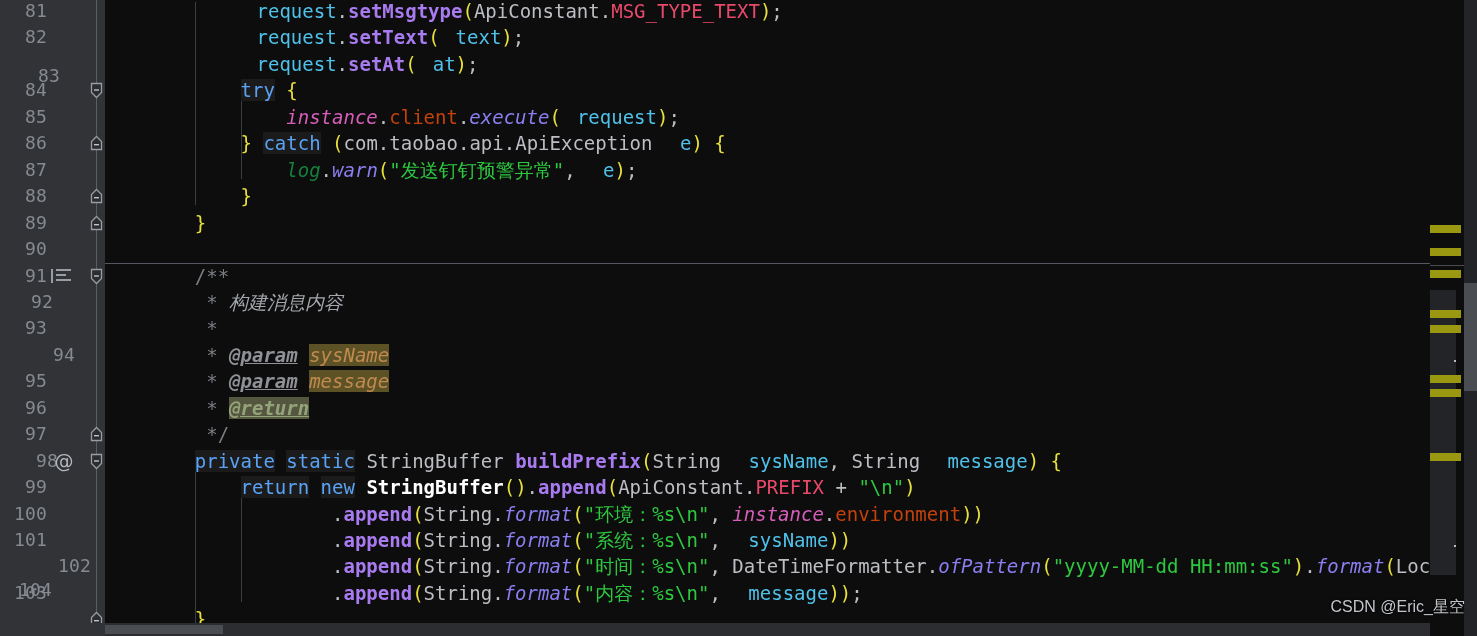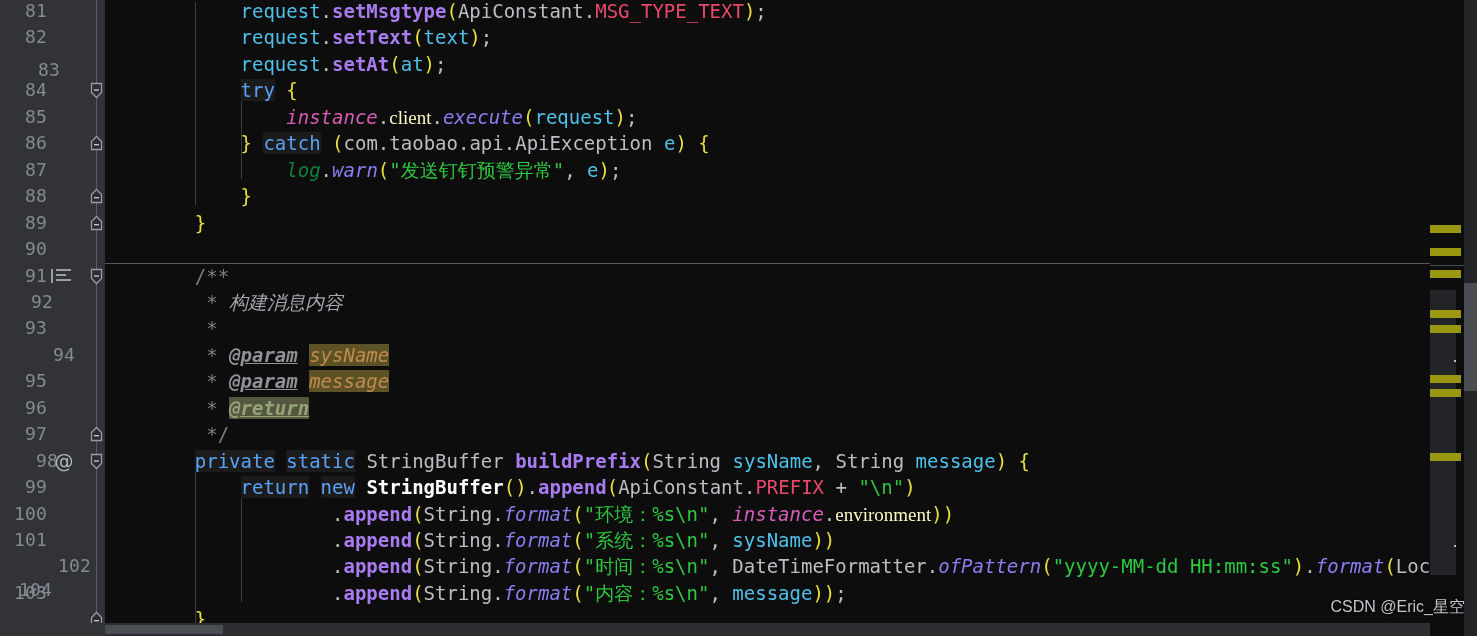--- a/index.html
+++ b/index.html
@@ -66,22 +66,22 @@
 
   
   .msep{position:absolute;height:1px;background:#55585e;left:0;right:0;}
 
   
   .def   {color:#bcbec4;}
   .kw    {color:#5aa2f5;background:#1b1b1b;}
   .fn    {color:#a97bf0;font-weight:bold;}
   .fni   {color:#8a7ef0;font-style:italic;}
   .const {color:#e8496b;}
-  .fldg  {color:#fef9c3;font-family:Liberation Serif, serif;}
-  .par   {color:#4fc1e9;}
+  .fldg  {color:#c2410c;}
+  .par   {color:#4fc1e9;margin-left:16px;}
   .str   {color:#2ec840;}
   .paren {color:#e8e03c;}
   .stat  {color:#d65eb8;font-style:italic;}
   .stat2 {color:#15803d;font-style:italic;}
   .cmt   {color:#7a7e85;}
   .cmti  {color:#a3a7ad;font-style:italic;}
   .tag   {color:#8f9196;font-weight:bold;font-style:italic;text-decoration:underline;}
   .tagv  {color:#c08a4e;font-style:italic;background:#5d5226;}
   .tagr  {color:#93a37a;font-weight:bold;font-style:italic;text-decoration:underline;background:#55563f;}
   .white {color:#ffffff;font-weight:bold;}
@@ -125,21 +125,21 @@
 <div id="editor">
 
   <div class="gutter">
     <div class="gutter-rows" id="gutter-rows">
         <div class="grow" style="top: -2px; position: absolute; width: 105px;">
           <span class="lnum">81</span>
         </div>
         <div class="grow" style="top: 24.45px; position: absolute; width: 105px;">
           <span class="lnum">82</span>
         </div>
-        <div class="grow" style="top: 57px; position: absolute; width: 118px;">
+        <div class="grow" style="top: 63px; position: absolute; width: 118px;">
           <span class="lnum">83</span>
         </div>
         <div class="grow" style="top: 77.35px; position: absolute; width: 105px;">
           <span class="lnum">84</span>
         </div>
         <div class="grow" style="top: 103.8px; position: absolute; width: 105px;">
           <span class="lnum">85</span>
         </div>
         <div class="grow" style="top: 130.25px; position: absolute; width: 105px;">
           <span class="lnum">86</span>

